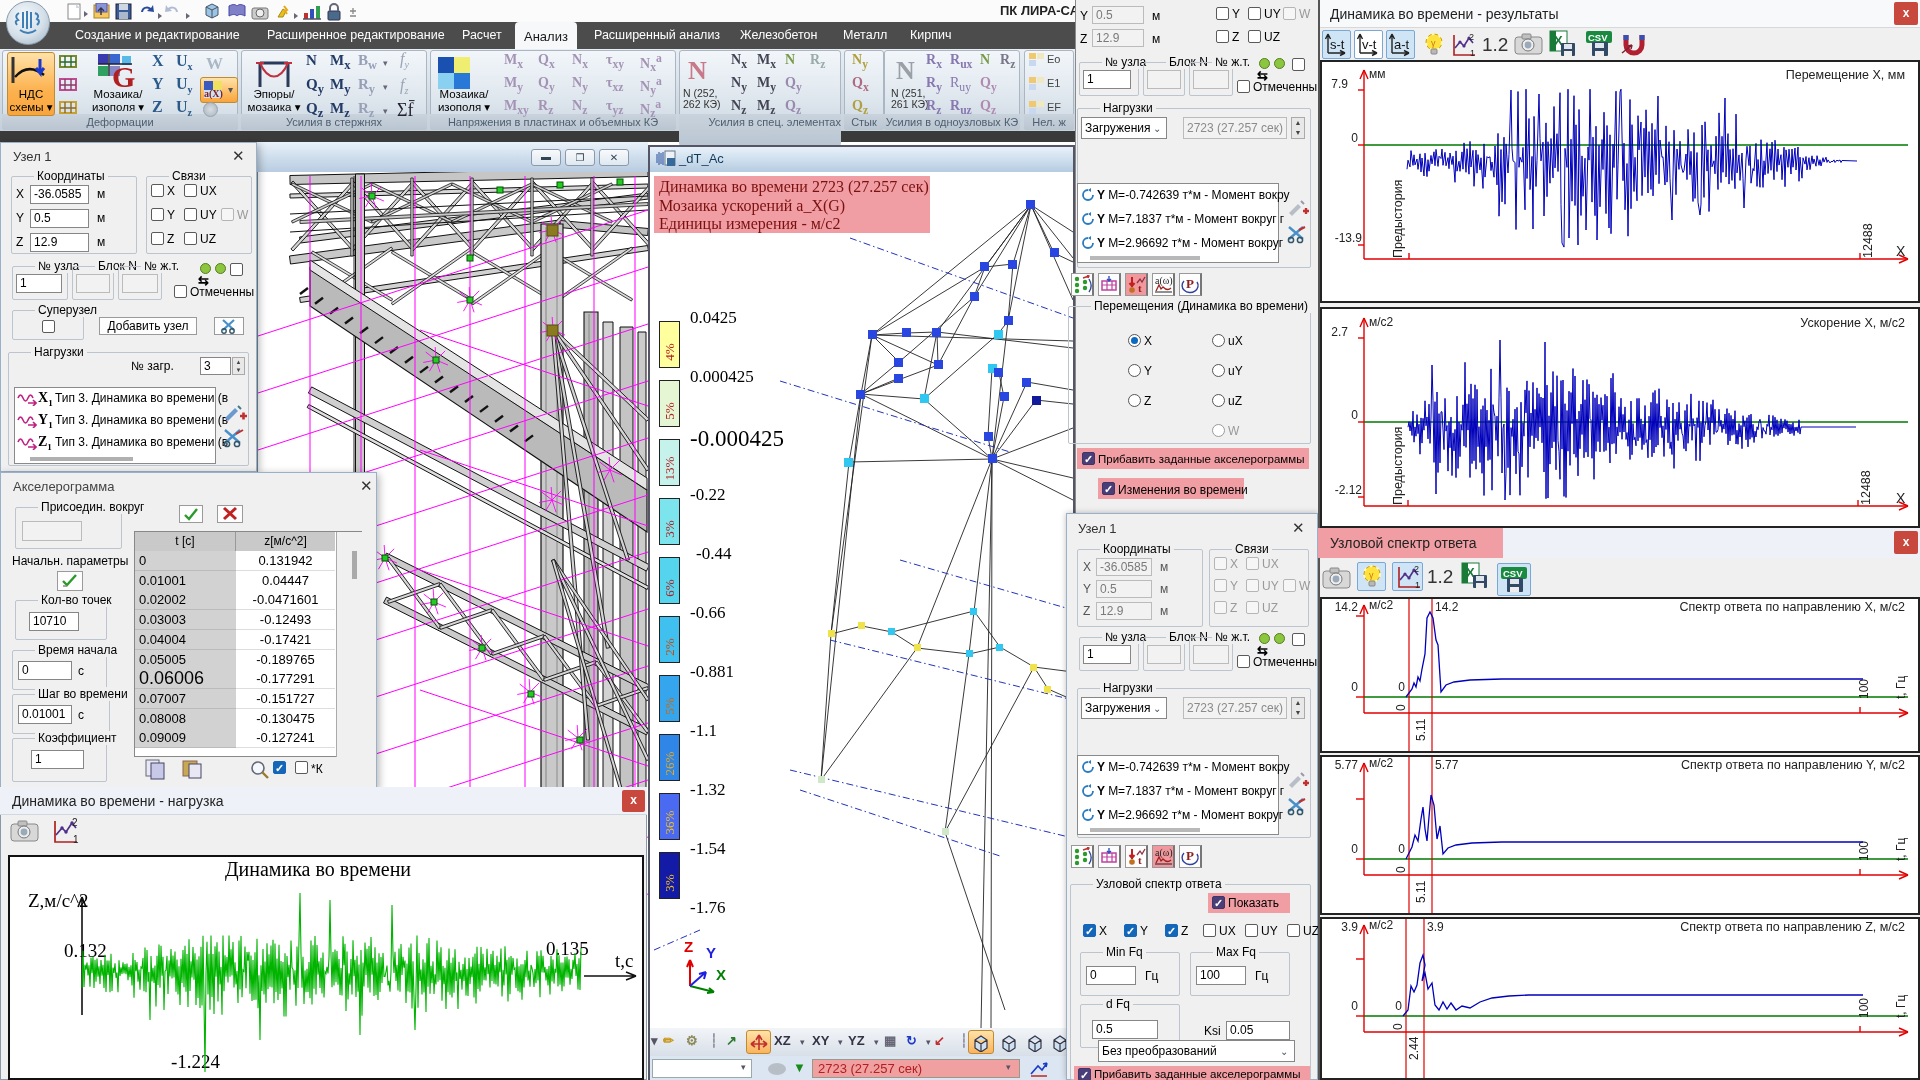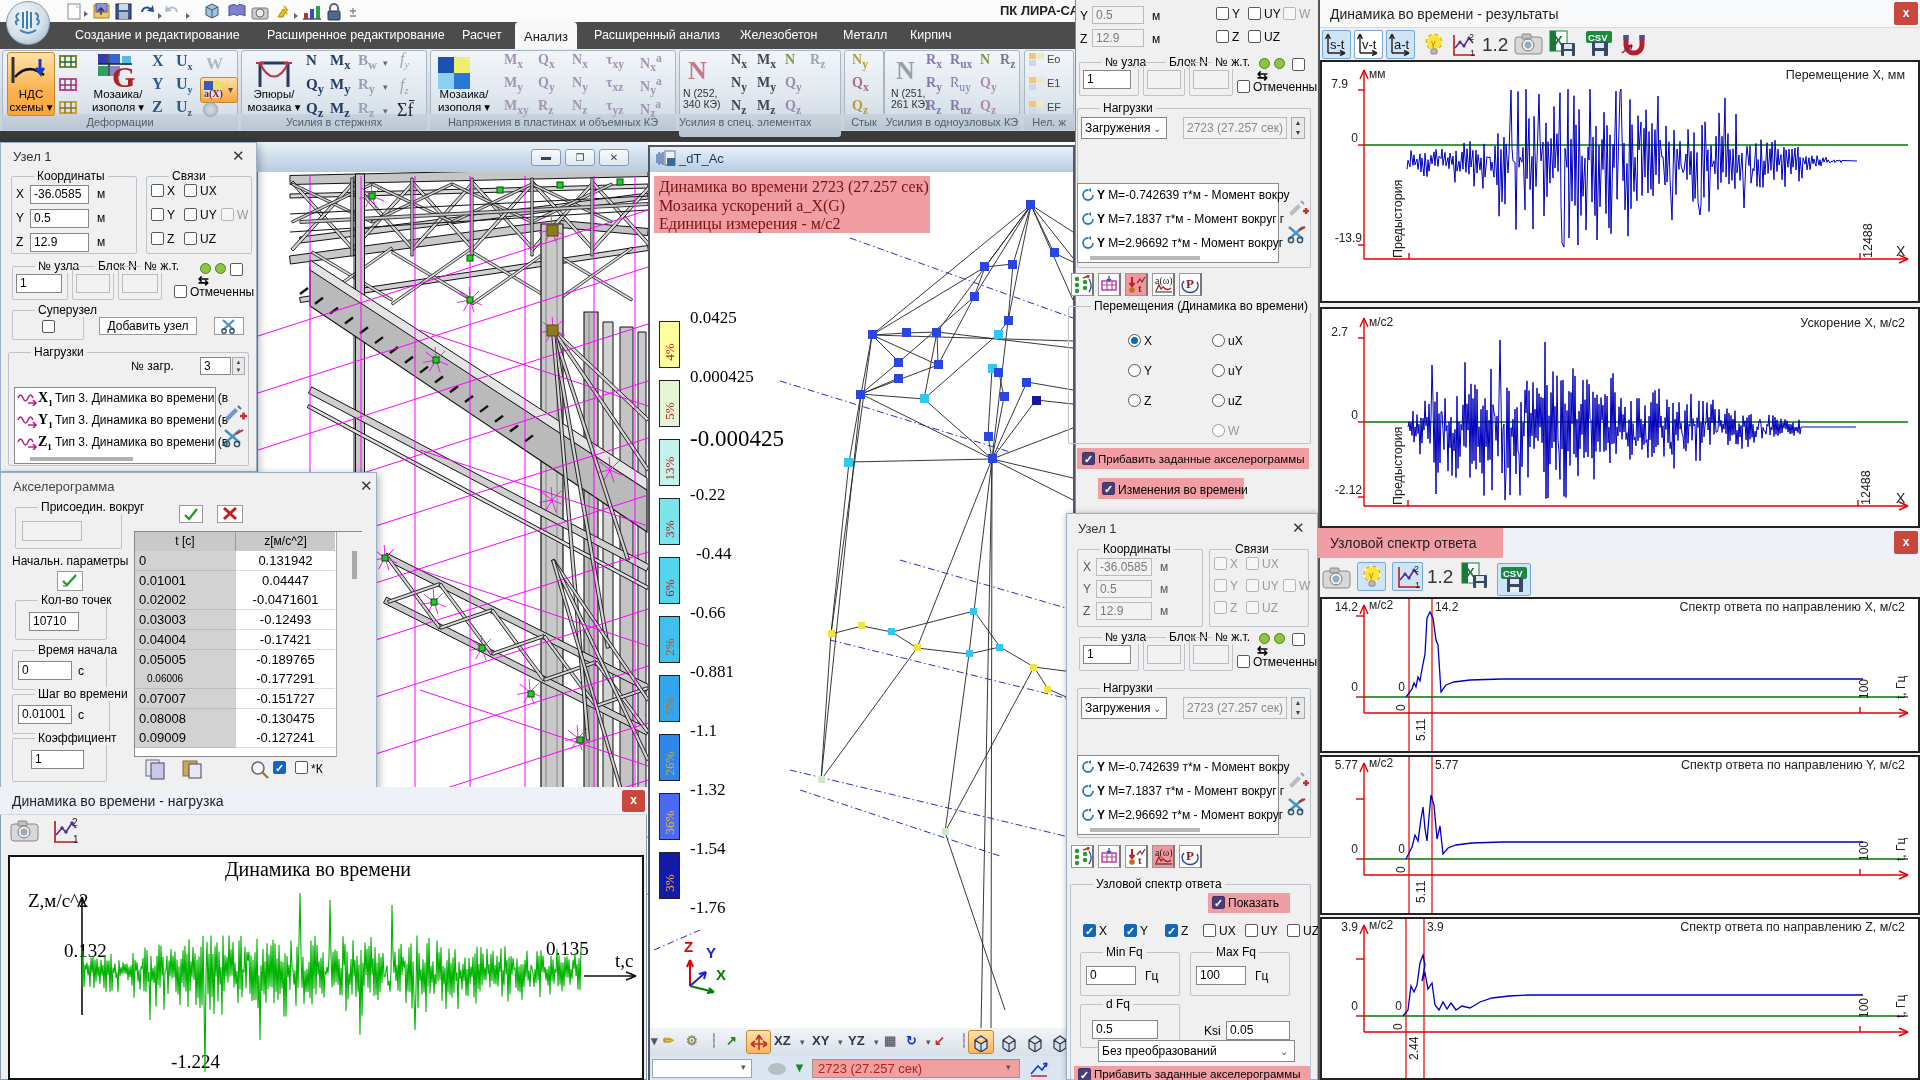--- a/index.html
+++ b/index.html
@@ -68,21 +68,21 @@
 <div class="a" style="left:910px;top:28px;font-size:12.5px;color:#fff">Кирпич</div>
 <div class="a" style="left:0;top:49px;width:1075px;height:82px;background:linear-gradient(#e8eef4,#d4dde6 55%,#c5d0da)"></div>
 <div class="a" style="left:0;top:131px;width:1075px;height:11px;background:#3a3a3a"></div>
 <div class="a" style="left:2px;top:50px;width:236px;height:80px;border:1px solid #aab6c2;border-radius:3px;background:linear-gradient(#f2f6fa,#dfe7ee 60%,#cdd8e2)"></div>
 <div class="a" style="left:2px;top:114px;width:236px;height:16px;background:linear-gradient(#c9d3dd,#b9c5d1);border-radius:0 0 3px 3px;text-align:center;font-size:11px;color:#4e5e6e;line-height:16px;overflow:hidden">Деформации</div>
 <div class="a" style="left:241px;top:50px;width:186px;height:80px;border:1px solid #aab6c2;border-radius:3px;background:linear-gradient(#f2f6fa,#dfe7ee 60%,#cdd8e2)"></div>
 <div class="a" style="left:241px;top:114px;width:186px;height:16px;background:linear-gradient(#c9d3dd,#b9c5d1);border-radius:0 0 3px 3px;text-align:center;font-size:11px;color:#4e5e6e;line-height:16px;overflow:hidden">Усилия в стержнях</div>
 <div class="a" style="left:430px;top:50px;width:246px;height:80px;border:1px solid #aab6c2;border-radius:3px;background:linear-gradient(#f2f6fa,#dfe7ee 60%,#cdd8e2)"></div>
 <div class="a" style="left:430px;top:114px;width:246px;height:16px;background:linear-gradient(#c9d3dd,#b9c5d1);border-radius:0 0 3px 3px;text-align:center;font-size:11px;color:#4e5e6e;line-height:16px;overflow:hidden">Напряжения в пластинах и объемных КЭ</div>
 <div class="a" style="left:679px;top:50px;width:162px;height:80px;border:1px solid #aab6c2;border-radius:3px;background:linear-gradient(#f2f6fa,#dfe7ee 60%,#cdd8e2)"></div>
-<div class="a" style="left:679px;top:114px;width:162px;height:23px;background:linear-gradient(#c9d3dd,#b9c5d1);border-radius:0 0 3px 3px;text-align:left;font-size:11px;color:#4e5e6e;line-height:16px;overflow:hidden">Усилия в спец. элементах</div>
+<div class="a" style="left:679px;top:114px;width:162px;height:32px;background:linear-gradient(#c9d3dd,#b9c5d1);border-radius:0 0 3px 3px;text-align:right;font-size:11px;color:#4e5e6e;line-height:16px;overflow:hidden">Усилия в спец. элементах</div>
 <div class="a" style="left:844px;top:50px;width:40px;height:80px;border:1px solid #aab6c2;border-radius:3px;background:linear-gradient(#f2f6fa,#dfe7ee 60%,#cdd8e2)"></div>
 <div class="a" style="left:844px;top:114px;width:40px;height:16px;background:linear-gradient(#c9d3dd,#b9c5d1);border-radius:0 0 3px 3px;text-align:center;font-size:11px;color:#4e5e6e;line-height:16px;overflow:hidden">Стык</div>
 <div class="a" style="left:884px;top:50px;width:136px;height:80px;border:1px solid #aab6c2;border-radius:3px;background:linear-gradient(#f2f6fa,#dfe7ee 60%,#cdd8e2)"></div>
 <div class="a" style="left:884px;top:114px;width:136px;height:16px;background:linear-gradient(#c9d3dd,#b9c5d1);border-radius:0 0 3px 3px;text-align:center;font-size:11px;color:#4e5e6e;line-height:16px;overflow:hidden">Усилия в одноузловых КЭ</div>
 <div class="a" style="left:1024px;top:50px;width:50px;height:80px;border:1px solid #aab6c2;border-radius:3px;background:linear-gradient(#f2f6fa,#dfe7ee 60%,#cdd8e2)"></div>
 <div class="a" style="left:1024px;top:114px;width:50px;height:16px;background:linear-gradient(#c9d3dd,#b9c5d1);border-radius:0 0 3px 3px;text-align:center;font-size:11px;color:#4e5e6e;line-height:16px;overflow:hidden">Нел. ж</div>
 <div class="a" style="left:7px;top:52px;width:48px;height:64px;background:linear-gradient(#ffe2a8,#fcb24f 60%,#f9a43c);border:1px solid #c08a30;border-radius:3px"></div>
 <svg class="a" style="left:10px;top:55px" width="42" height="34">
     <path d="M3 2 v26" stroke="#333" stroke-width="3"></path>
     <path d="M5 22 C14 12 24 12 34 20" stroke="#111" stroke-width="2.5" fill="none"></path>
@@ -164,21 +164,21 @@
 <div class="a ser" style="left:538px;top:75px;font-size:14px;font-weight:bold;color:#a493b5">Q<sub>y</sub></div>
 <div class="a ser" style="left:572px;top:75px;font-size:14px;font-weight:bold;color:#a493b5">N<sub>y</sub></div>
 <div class="a ser" style="left:606px;top:75px;font-size:14px;font-weight:bold;color:#a493b5">τ<sub>xz</sub></div>
 <div class="a ser" style="left:640px;top:75px;font-size:14px;font-weight:bold;color:#a493b5">N<sub>y</sub><sup>a</sup></div>
 <div class="a ser" style="left:504px;top:98px;font-size:14px;font-weight:bold;color:#a493b5">M<sub>xy</sub></div>
 <div class="a ser" style="left:538px;top:98px;font-size:14px;font-weight:bold;color:#a493b5">R<sub>z</sub></div>
 <div class="a ser" style="left:572px;top:98px;font-size:14px;font-weight:bold;color:#a493b5">N<sub>z</sub></div>
 <div class="a ser" style="left:606px;top:98px;font-size:14px;font-weight:bold;color:#a493b5">τ<sub>yz</sub></div>
 <div class="a ser" style="left:640px;top:98px;font-size:14px;font-weight:bold;color:#a493b5">N<sub>z</sub><sup>a</sup></div>
 <div class="a ser" style="left:688px;top:56px;font-size:26px;font-weight:bold;color:#c87888">N</div>
-<div class="a" style="left:683px;top:88px;width:44px;font-size:10.5px;color:#333;line-height:11px">N (252, 340 КЭ)</div>
+<div class="a" style="left:683px;top:88px;width:44px;font-size:10.5px;color:#333;line-height:11px">N (252, 262 КЭ)</div>
 <div class="a ser" style="left:731px;top:52px;font-size:14px;font-weight:bold;color:#445">N<sub>x</sub></div>
 <div class="a ser" style="left:757px;top:52px;font-size:14px;font-weight:bold;color:#445">M<sub>x</sub></div>
 <div class="a ser" style="left:785px;top:52px;font-size:14px;font-weight:bold;color:#7a9a4a">N</div>
 <div class="a ser" style="left:810px;top:52px;font-size:14px;font-weight:bold;color:#9aa">R<sub>z</sub></div>
 <div class="a ser" style="left:731px;top:75px;font-size:14px;font-weight:bold;color:#445">N<sub>y</sub></div>
 <div class="a ser" style="left:757px;top:75px;font-size:14px;font-weight:bold;color:#445">M<sub>y</sub></div>
 <div class="a ser" style="left:785px;top:75px;font-size:14px;font-weight:bold;color:#9a8ab0">Q<sub>y</sub></div>
 <div class="a ser" style="left:731px;top:98px;font-size:14px;font-weight:bold;color:#445">N<sub>z</sub></div>
 <div class="a ser" style="left:757px;top:98px;font-size:14px;font-weight:bold;color:#445">M<sub>z</sub></div>
 <div class="a ser" style="left:785px;top:98px;font-size:14px;font-weight:bold;color:#9a8ab0">Q<sub>z</sub></div>
@@ -1301,21 +1301,21 @@
 <div class="a" style="left:135px;top:571px;width:101px;height:20px;background:#d2d2d2;border-bottom:1px solid #bbb;font-size:13px;line-height:19px;padding-left:4px">0.01001</div>
 <div class="a" style="left:236px;top:571px;width:99px;height:20px;background:#fff;border-bottom:1px solid #ddd;font-size:13px;line-height:19px;text-align:center">0.04447</div>
 <div class="a" style="left:135px;top:590px;width:101px;height:20px;background:#d2d2d2;border-bottom:1px solid #bbb;font-size:13px;line-height:19px;padding-left:4px">0.02002</div>
 <div class="a" style="left:236px;top:590px;width:99px;height:20px;background:#fff;border-bottom:1px solid #ddd;font-size:13px;line-height:19px;text-align:center">-0.0471601</div>
 <div class="a" style="left:135px;top:610px;width:101px;height:20px;background:#d2d2d2;border-bottom:1px solid #bbb;font-size:13px;line-height:19px;padding-left:4px">0.03003</div>
 <div class="a" style="left:236px;top:610px;width:99px;height:20px;background:#fff;border-bottom:1px solid #ddd;font-size:13px;line-height:19px;text-align:center">-0.12493</div>
 <div class="a" style="left:135px;top:630px;width:101px;height:20px;background:#d2d2d2;border-bottom:1px solid #bbb;font-size:13px;line-height:19px;padding-left:4px">0.04004</div>
 <div class="a" style="left:236px;top:630px;width:99px;height:20px;background:#fff;border-bottom:1px solid #ddd;font-size:13px;line-height:19px;text-align:center">-0.17421</div>
 <div class="a" style="left:135px;top:650px;width:101px;height:20px;background:#d2d2d2;border-bottom:1px solid #bbb;font-size:13px;line-height:19px;padding-left:4px">0.05005</div>
 <div class="a" style="left:236px;top:650px;width:99px;height:20px;background:#fff;border-bottom:1px solid #ddd;font-size:13px;line-height:19px;text-align:center">-0.189765</div>
-<div class="a" style="left:135px;top:669px;width:105px;height:20px;background:#d2d2d2;border-bottom:1px solid #bbb;font-size:10px;line-height:19px;padding-left:12px">0.06006</div>
+<div class="a" style="left:135px;top:669px;width:105px;height:20px;background:#d2d2d2;border-bottom:1px solid #bbb;font-size:18px;line-height:19px;padding-left:4px">0.06006</div>
 <div class="a" style="left:236px;top:669px;width:99px;height:20px;background:#fff;border-bottom:1px solid #ddd;font-size:13px;line-height:19px;text-align:center">-0.177291</div>
 <div class="a" style="left:135px;top:689px;width:101px;height:20px;background:#d2d2d2;border-bottom:1px solid #bbb;font-size:13px;line-height:19px;padding-left:4px">0.07007</div>
 <div class="a" style="left:236px;top:689px;width:99px;height:20px;background:#fff;border-bottom:1px solid #ddd;font-size:13px;line-height:19px;text-align:center">-0.151727</div>
 <div class="a" style="left:135px;top:709px;width:101px;height:20px;background:#d2d2d2;border-bottom:1px solid #bbb;font-size:13px;line-height:19px;padding-left:4px">0.08008</div>
 <div class="a" style="left:236px;top:709px;width:99px;height:20px;background:#fff;border-bottom:1px solid #ddd;font-size:13px;line-height:19px;text-align:center">-0.130475</div>
 <div class="a" style="left:135px;top:728px;width:101px;height:20px;background:#d2d2d2;border-bottom:1px solid #bbb;font-size:13px;line-height:19px;padding-left:4px">0.09009</div>
 <div class="a" style="left:236px;top:728px;width:99px;height:20px;background:#fff;border-bottom:1px solid #ddd;font-size:13px;line-height:19px;text-align:center">-0.127241</div>
 <div class="a" style="left:336px;top:532px;width:26px;height:225px;background:#f0f0f0;border-left:1px solid #aaa"></div>
 <div class="a" style="left:352px;top:551px;width:5px;height:28px;background:#aaa"></div>
 <svg class="a" style="left:143px;top:757px" width="26" height="24">

